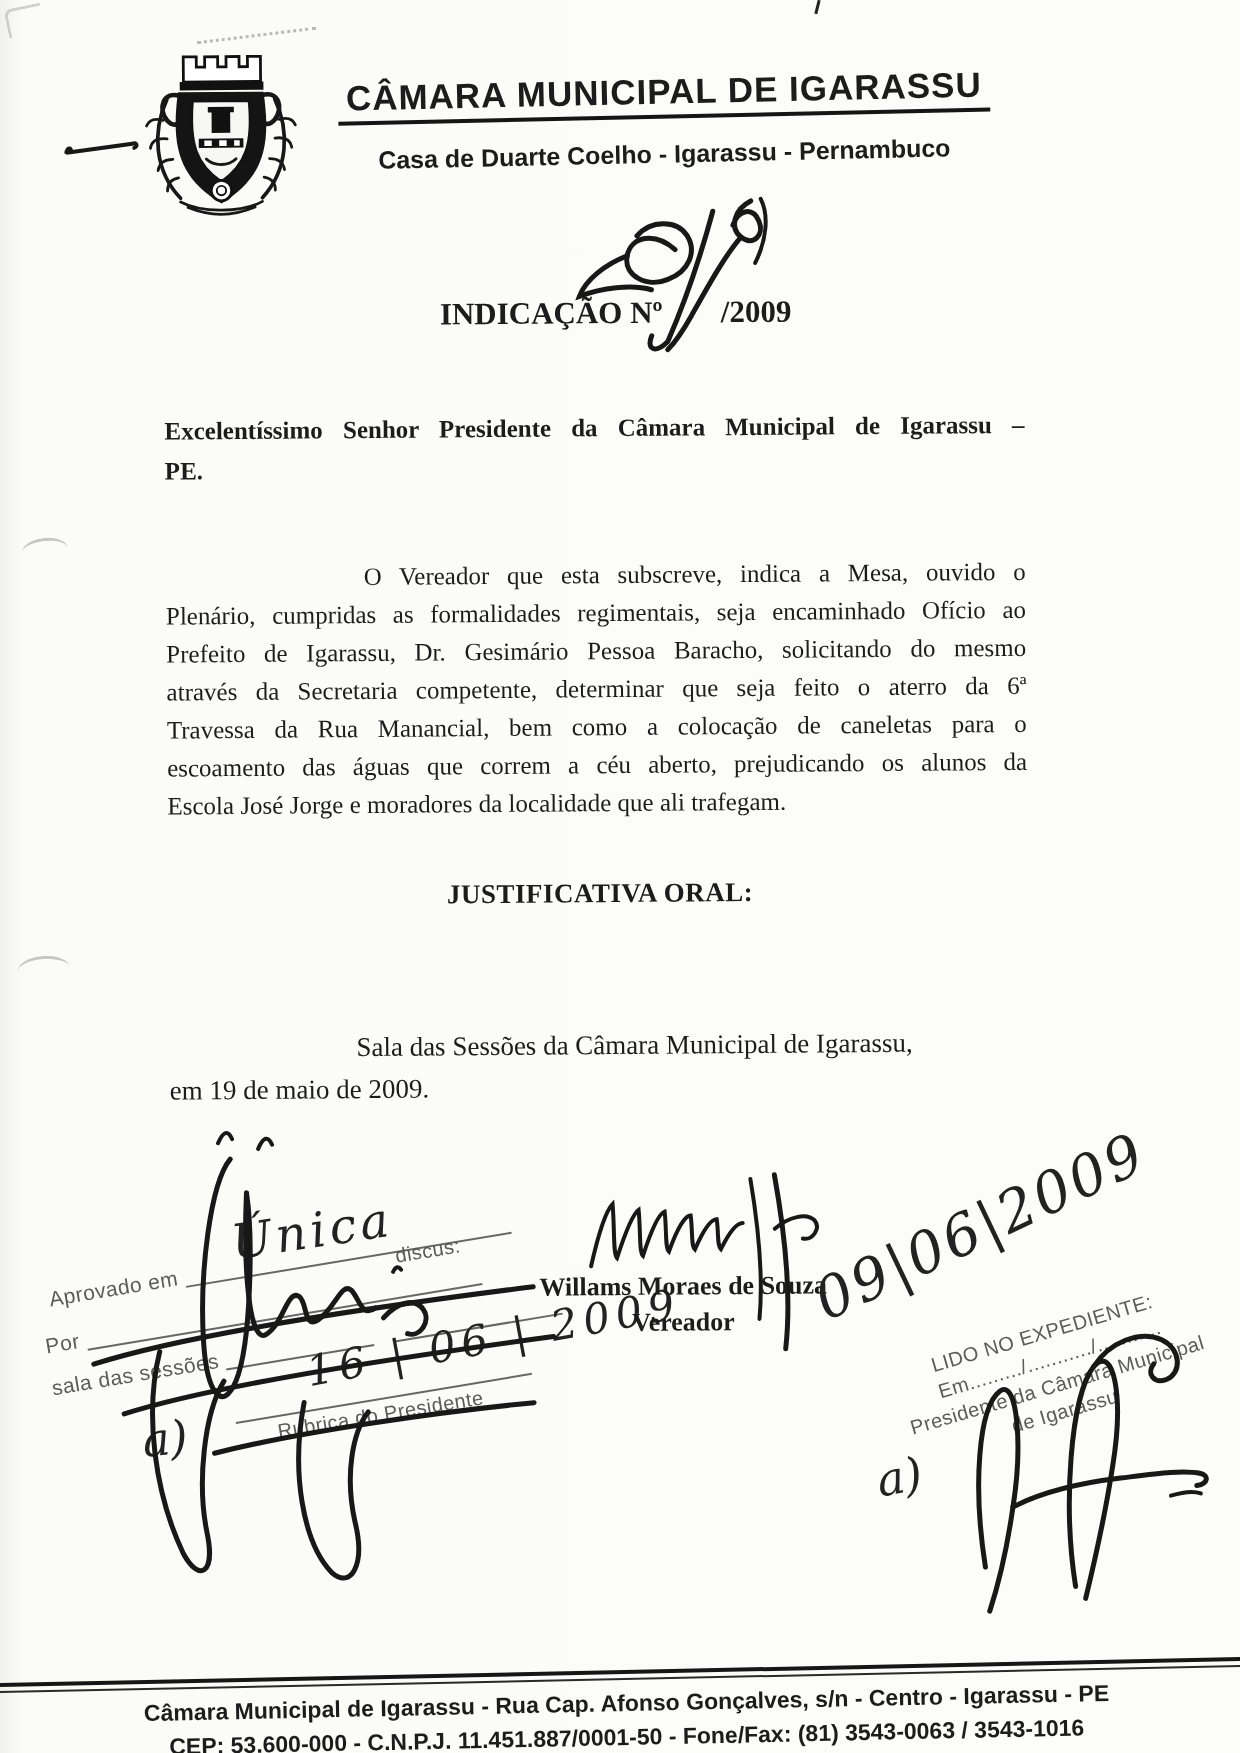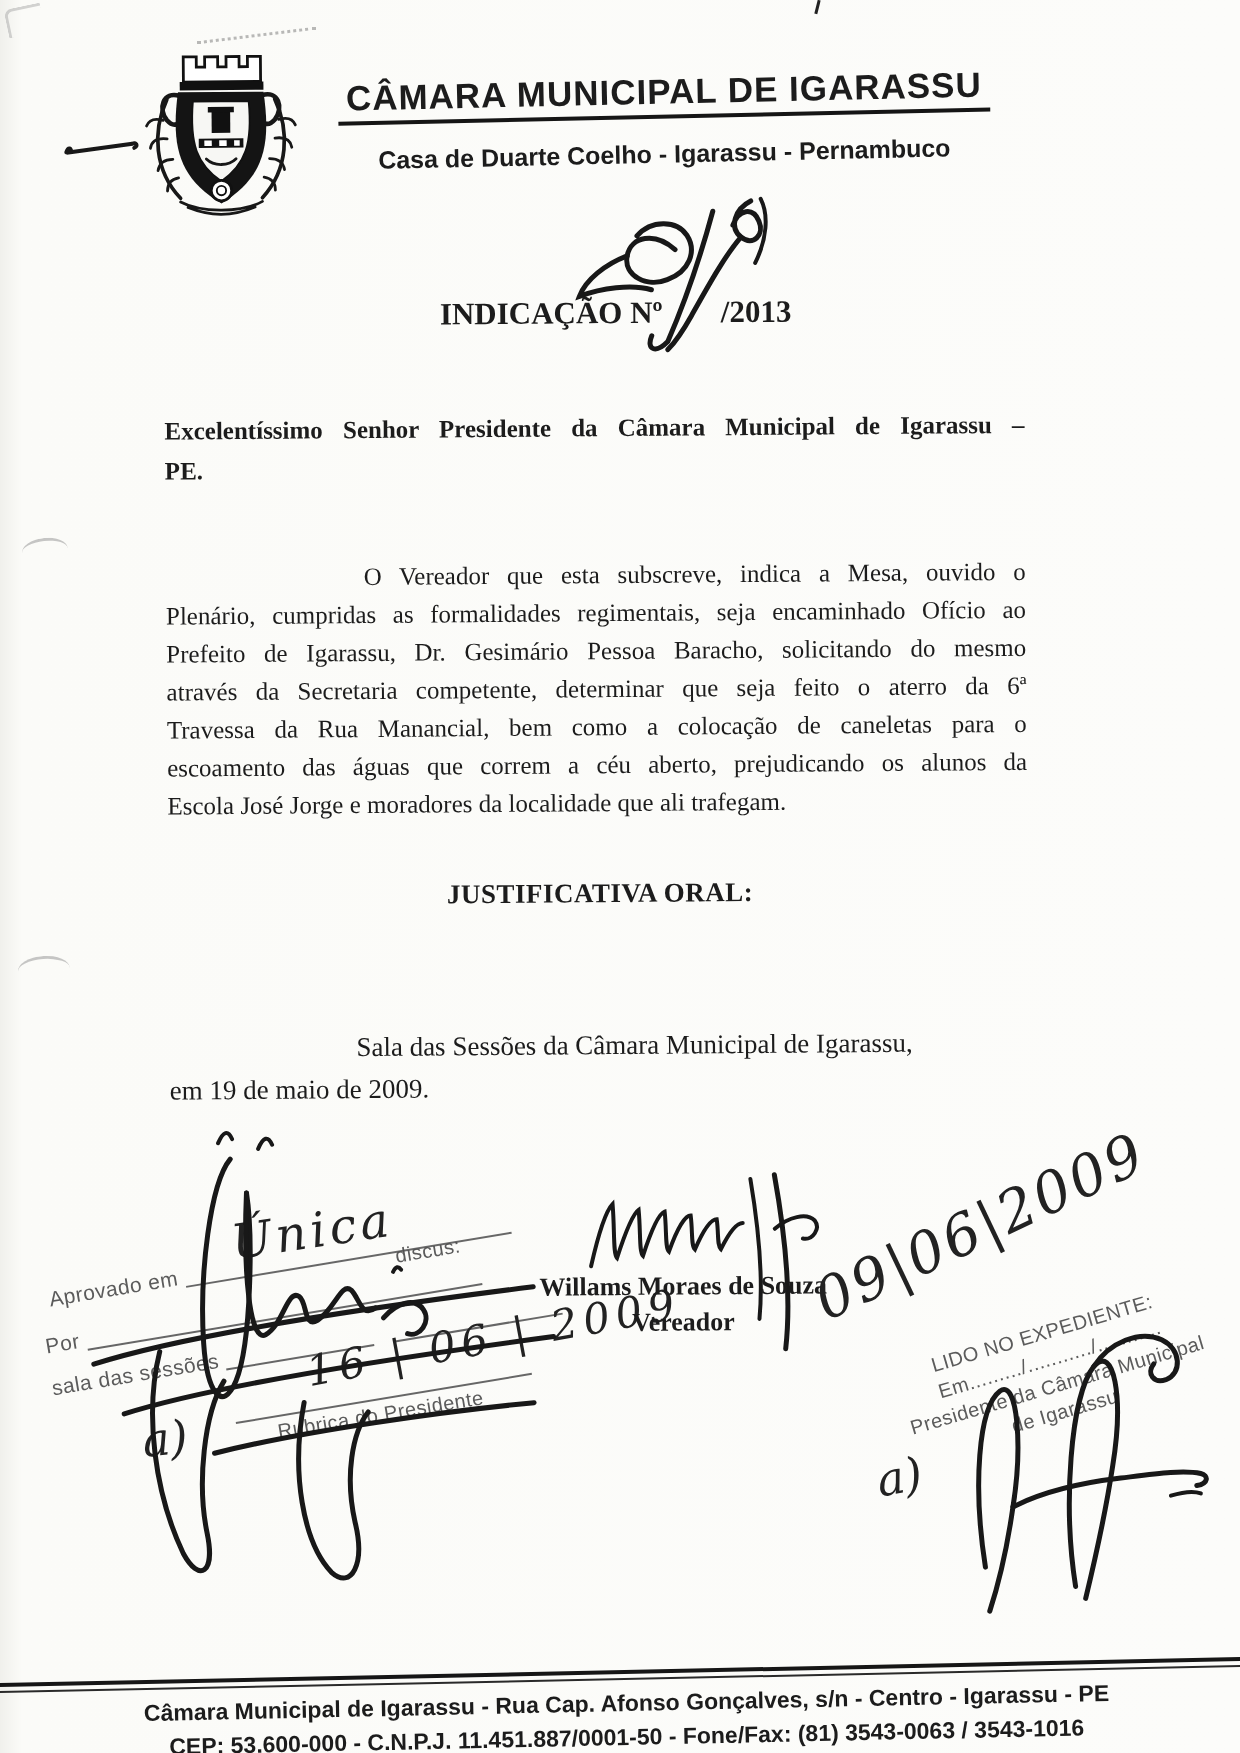--- a/index.html
+++ b/index.html
@@ -109,21 +109,21 @@
     <svg class="abs" style="left:68px;top:128px;" width="80" height="30" viewBox="0 0 80 30">
       <path class="pen" stroke-width="4" d="M4,20 C6,14 10,16 8,20 L70,12 C74,10 76,14 72,16"></path>
     </svg>
 
     <div class="abs sans doc-title">
       <span class="u">CÂMARA MUNICIPAL DE IGARASSU</span>
     </div>
     <div class="abs sans doc-subtitle">Casa de Duarte Coelho - Igarassu - Pernambuco</div>
 
     <div class="abs serif ind-row">
-      <span>INDICAÇÃO Nº</span><span class="ind-gap"></span><span>/2013</span>
+      <span>INDICAÇÃO Nº</span><span class="ind-gap"></span><span>/2009</span>
     </div>
 
     <svg class="abs" style="left:560px;top:192px;" width="230" height="170" viewBox="0 0 230 170" aria-label="218">
       <path class="pen" stroke-width="5" d="M120,58 C100,40 76,44 72,64 C68,84 92,96 112,88 C134,80 142,60 132,44 C122,28 96,28 82,44"></path>
       <path class="pen" stroke-width="5" d="M72,64 C50,72 30,88 24,104 C46,96 76,92 96,98"></path>
       <path class="pen" stroke-width="5" d="M158,20 C148,56 134,100 112,150 C100,162 90,158 96,144"></path>
       <path class="pen" stroke-width="5" d="M196,10 C180,18 174,36 186,46 C198,56 210,44 204,30 C198,16 184,18 178,34"></path>
       <path class="pen" stroke-width="5" d="M186,46 C170,64 152,96 136,124 C128,138 120,150 112,158"></path>
       <path class="pen" stroke-width="4" d="M206,8 C214,24 212,48 200,72"></path>
     </svg>

